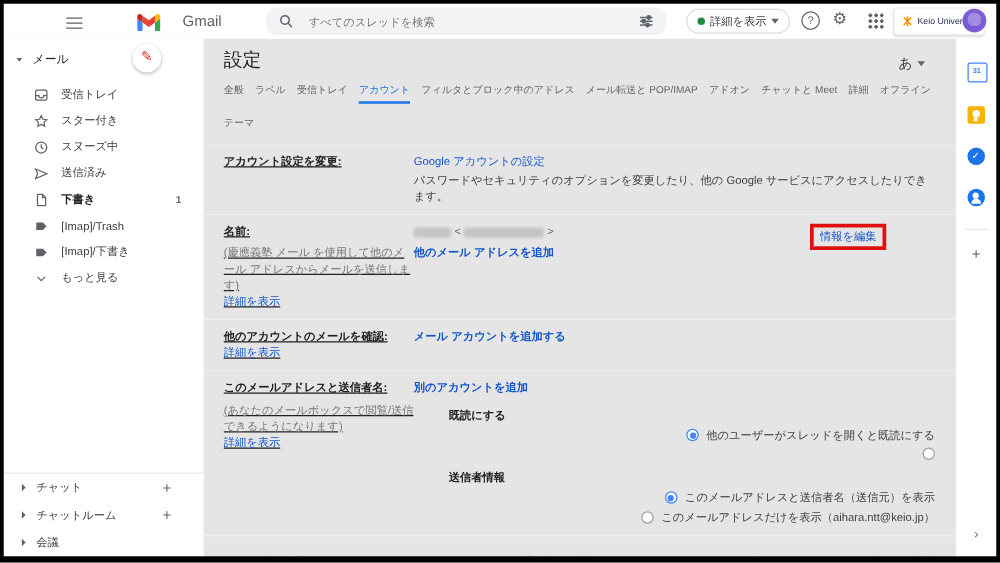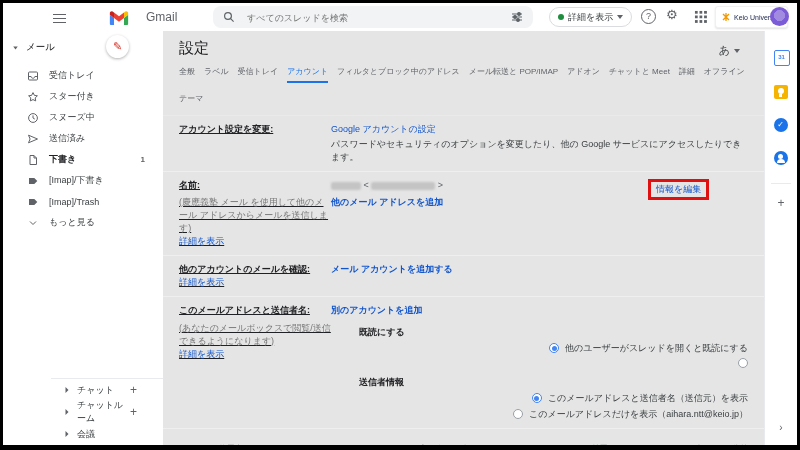--- a/index.html
+++ b/index.html
@@ -39,21 +39,21 @@
   .sidebar{position:absolute;left:0;top:28px;width:160px;bottom:0;background:#fff;font-size:9px;color:#3c4043;}
   .mail-head{position:absolute;left:8px;top:10px;display:flex;align-items:center;gap:6px;cursor:pointer;}
   .mail-head .lbl{font-size:9.5px;color:#202124;}
   .compose-btn{position:absolute;left:103px;top:4px;width:23px;height:23px;border-radius:50%;background:#fff;
        box-shadow:0 1px 3px rgba(0,0,0,.3);text-align:center;line-height:22px;font-size:11px;color:#d93025;cursor:pointer;}
   .nav{position:absolute;left:0;top:34px;right:0;}
   .nav-item{height:21px;display:flex;align-items:center;padding-left:24px;cursor:pointer;border-radius:0 11px 11px 0;}
   .nav-item .ic{width:12px;height:12px;margin-right:10px;flex:none;}
   .nav-item .count{margin-left:auto;margin-right:18px;color:#5f6368;font-size:8px;}
   .nav-item.bold{font-weight:bold;color:#202124;}
-  .side-bottom{position:absolute;left:0;bottom:0;right:0;border-top:1px solid #e8eaed;margin-left:48px;}
+  .side-bottom{position:absolute;left:0;bottom:0;right:0;border-top:1px solid #e8eaed;}
   .side-row{height:22px;display:flex;align-items:center;padding-left:10px;cursor:pointer;}
   .side-row .ic{width:12px;height:12px;margin-right:4px;flex:none;}
   .side-row .plus{margin-left:auto;margin-right:26px;font-size:12px;color:#5f6368;cursor:pointer;}
 
   
   .panel{position:absolute;right:0;top:28px;width:32px;bottom:0;background:#fff;border-left:1px solid #e8eaed;}
   .panel .slot{width:15px;margin:0 auto;margin-top:19px;cursor:pointer;}
   .cal-ic{width:14px;height:14px;border-radius:2px;background:#fff;border:1.5px solid #4285f4;color:#4285f4;
        font-size:6px;font-weight:bold;text-align:center;line-height:13px;}
   .keep-ic{width:14px;height:14px;border-radius:2px;background:#f5b400;position:relative;}
@@ -214,29 +214,29 @@
           </span>
         <span>下書き</span>
         <span class="count">1</span>
       </div>
       <div class="nav-item">
         <span class="ic">
             <svg viewBox="0 0 12 12" width="12" height="12">
               <path d="M2 3h5.3L10.3 6 7.3 9H2z" fill="#5f6368"></path>
             </svg>
           </span>
+        <span>[Imap]/Trash</span>
+      </div>
+      <div class="nav-item">
+        <span class="ic">
+            <svg viewBox="0 0 12 12" width="12" height="12">
+              <path d="M2 3h5.3L10.3 6 7.3 9H2z" fill="#5f6368"></path>
+            </svg>
+          </span>
         <span>[Imap]/下書き</span>
-      </div>
-      <div class="nav-item">
-        <span class="ic">
-            <svg viewBox="0 0 12 12" width="12" height="12">
-              <path d="M2 3h5.3L10.3 6 7.3 9H2z" fill="#5f6368"></path>
-            </svg>
-          </span>
-        <span>[Imap]/Trash</span>
       </div>
       <div class="nav-item">
         <span class="ic">
             <svg viewBox="0 0 12 12" width="12" height="12">
               <path d="M3 4.5l3 3 3-3" fill="none" stroke="#5f6368"></path>
             </svg>
           </span>
         <span>もっと見る</span>
       </div>
     </div>

